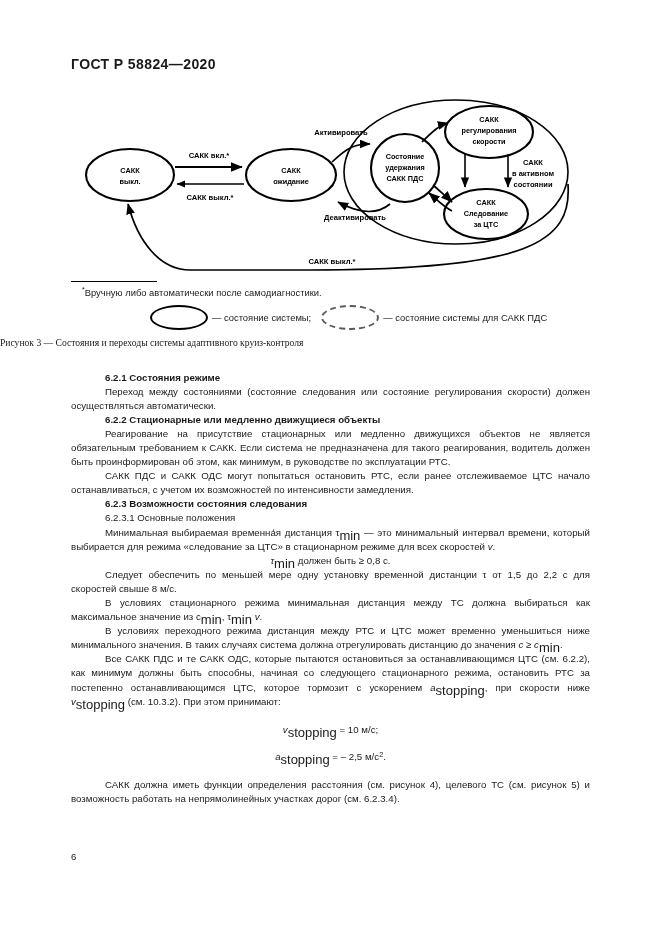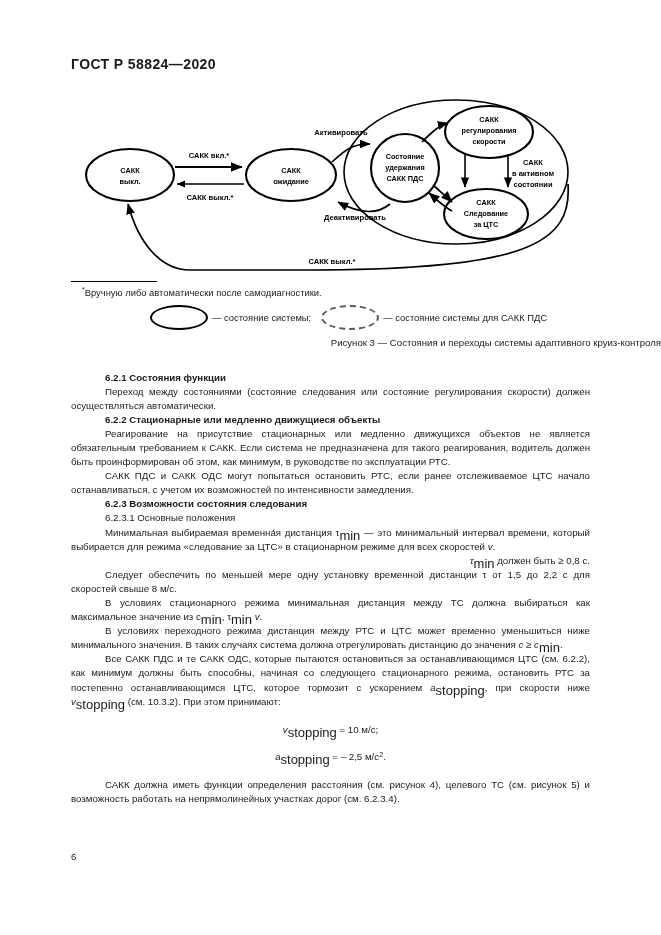--- a/index.html
+++ b/index.html
@@ -115,22 +115,23 @@
     flex: 0 0 auto;
   }
   .lg-text { margin: 0 10px 0 4px; }
   .lg-text2 { margin-left: 4px; }
 
   .fig-caption {
     position: absolute;
     left: 0;
     top: 337px;
     width: 661px;
-    text-align: right;
+    text-align: left;
     font-size: 9.6px;
+    font-family: Liberation Serif, serif;
   }
 
   
   .body {
     position: absolute;
     left: 71px;
     top: 366px;
     width: 519px;
     font-size: 9.7px;
     line-height: 14.1px;
@@ -143,21 +144,21 @@
   .h-plain {
     margin: 0;
     padding-left: 34px;
   }
   .para {
     margin: 0;
     text-align: justify;
     text-indent: 34px;
     hyphens: manual;
   }
-  .para.nojust { text-align: right; }
+  .para.nojust { text-align: center; }
   .spacer-sm { height: 4.5px; }
 
   sub {
     font-size: 13px;
     vertical-align: -0.28em;
     line-height: 0;
   }
   sup {
     font-size: 7.2px;
     vertical-align: 0.45em;
@@ -265,21 +266,21 @@
       <span class="lg-text2">— состояние системы для САКК ПДС</span>
     </div>
   </div>
 
   <div class="fig-caption">Рисунок 3 — Состояния и переходы системы адаптивного круиз-контроля</div>
 
   <div class="body">
 
     <div class="spacer-sm"></div>
 
-    <p class="h-bold">6.2.1 Состояния функции</p>
+    <p class="h-bold">6.2.1 Состояния режиме</p>
     <p class="para">Переход между состояниями (состояние следования или состояние регулирования скорости) дол­жен осуществляться автоматически.</p>
 
     <p class="h-bold">6.2.2 Стационарные или медленно движущиеся объекты</p>
     <p class="para">Реагирование на присутствие стационарных или медленно движущихся объектов не является обязательным требованием к САКК. Если система не предназначена для такого реагирования, води­тель должен быть проинформирован об этом, как минимум, в руководстве по эксплуатации РТС.</p>
     <p class="para">САКК ПДС и САКК ОДС могут попытаться остановить РТС, если ранее отслеживаемое ЦТС на­чало останавливаться, с учетом их возможностей по интенсивности замедления.</p>
 
     <p class="h-bold">6.2.3 Возможности состояния следования</p>
     <p class="h-plain">6.2.3.1 Основные положения</p>
 
     <p class="para"><span>Минимальная выбираемая временн</span><span>а́</span><span>я дистанция τ</span><sub>min</sub><span> — это минимальный интервал времени, который выбирается для режима «следование за ЦТС» в стационарном режиме для всех скоростей </span><span class="ital">v</span><span>.</span></p>

